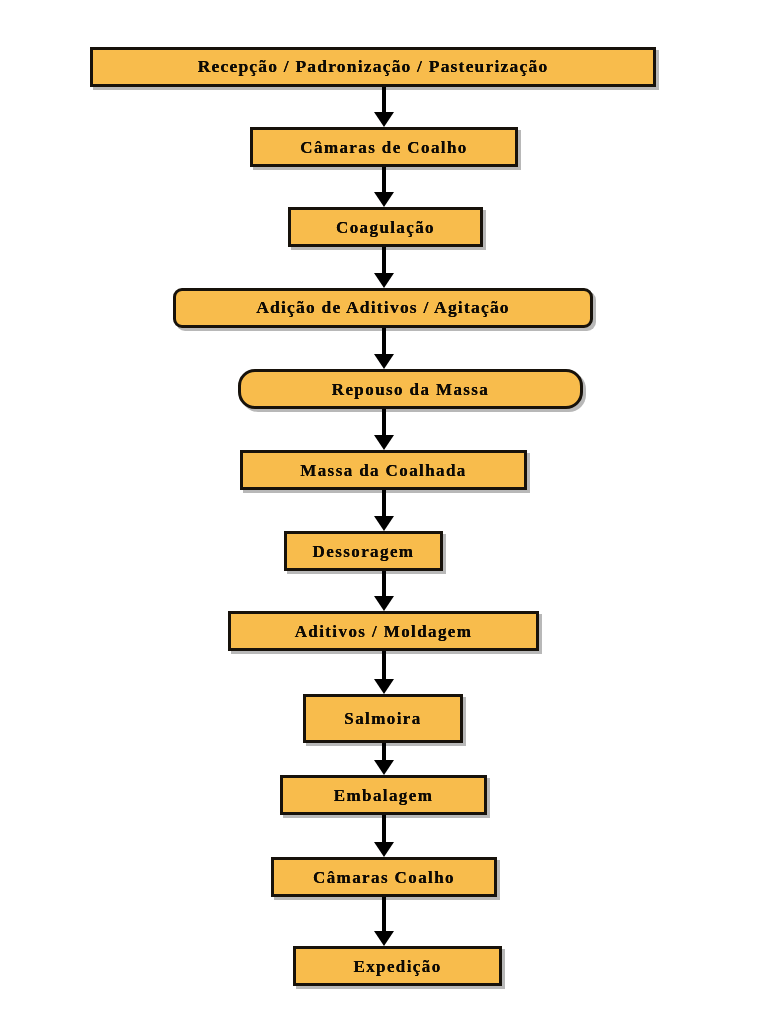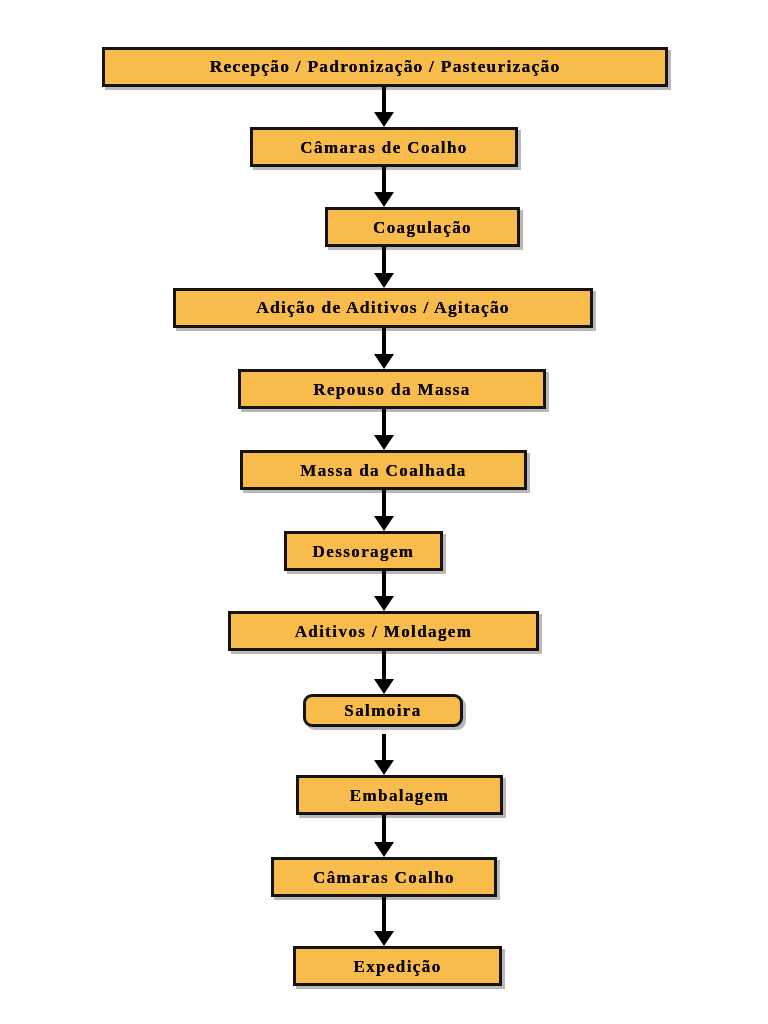--- a/index.html
+++ b/index.html
@@ -100,37 +100,37 @@
   </div>
   <div class="connector" style="left:384px; top:815px;">
     <div class="stem" style="height:27px;"></div>
     <div class="head" style="top:27px;"></div>
   </div>
   <div class="connector" style="left:384px; top:897px;">
     <div class="stem" style="height:34px;"></div>
     <div class="head" style="top:34px;"></div>
   </div>
 
-  <div class="flow-box wide-label" style="left:102px; top:47px; width:566px; height:40px;">Recepção / Padronização / Pasteurização</div>
+  <div class="flow-box wide-label" style="left:90px; top:47px; width:566px; height:40px;">Recepção / Padronização / Pasteurização</div>
 
   <div class="flow-box" style="left:250px; top:127px; width:268px; height:40px;">Câmaras de Coalho</div>
 
-  <div class="flow-box" style="left:288px; top:207px; width:195px; height:40px;margin-left:37px;">Coagulação</div>
+  <div class="flow-box" style="left:288px; top:207px; width:195px; height:40px;">Coagulação</div>
 
-  <div class="flow-box wide-label" style="left:173px; top:288px; width:420px; height:40px;">Adição de Aditivos / Agitação</div>
+  <div class="flow-box wide-label" style="left:173px; top:288px; width:420px; height:40px;border-radius:9px;">Adição de Aditivos / Agitação</div>
 
-  <div class="flow-box" style="left:238px; top:369px; width:308px; height:40px;">Repouso da Massa</div>
+  <div class="flow-box" style="left:238px; top:369px; width:345px; height:40px;border-radius:17px;">Repouso da Massa</div>
 
   <div class="flow-box" style="left:240px; top:450px; width:287px; height:40px;">Massa da Coalhada</div>
 
   <div class="flow-box" style="left:284px; top:531px; width:159px; height:40px;">Dessoragem</div>
 
   <div class="flow-box" style="left:228px; top:611px; width:311px; height:40px;">Aditivos / Moldagem</div>
 
-  <div class="flow-box" style="left:303px; top:694px; width:160px; height:33px;border-radius:9px;">Salmoira</div>
+  <div class="flow-box" style="left:303px; top:694px; width:160px; height:49px;">Salmoira</div>
 
-  <div class="flow-box" style="left:296px; top:775px; width:207px; height:40px;">Embalagem</div>
+  <div class="flow-box" style="left:280px; top:775px; width:207px; height:40px;">Embalagem</div>
 
   <div class="flow-box" style="left:271px; top:857px; width:226px; height:40px;">Câmaras Coalho</div>
 
   <div class="flow-box" style="left:293px; top:946px; width:209px; height:40px;">Expedição</div>
 
 </div>
 
 </body></html>

